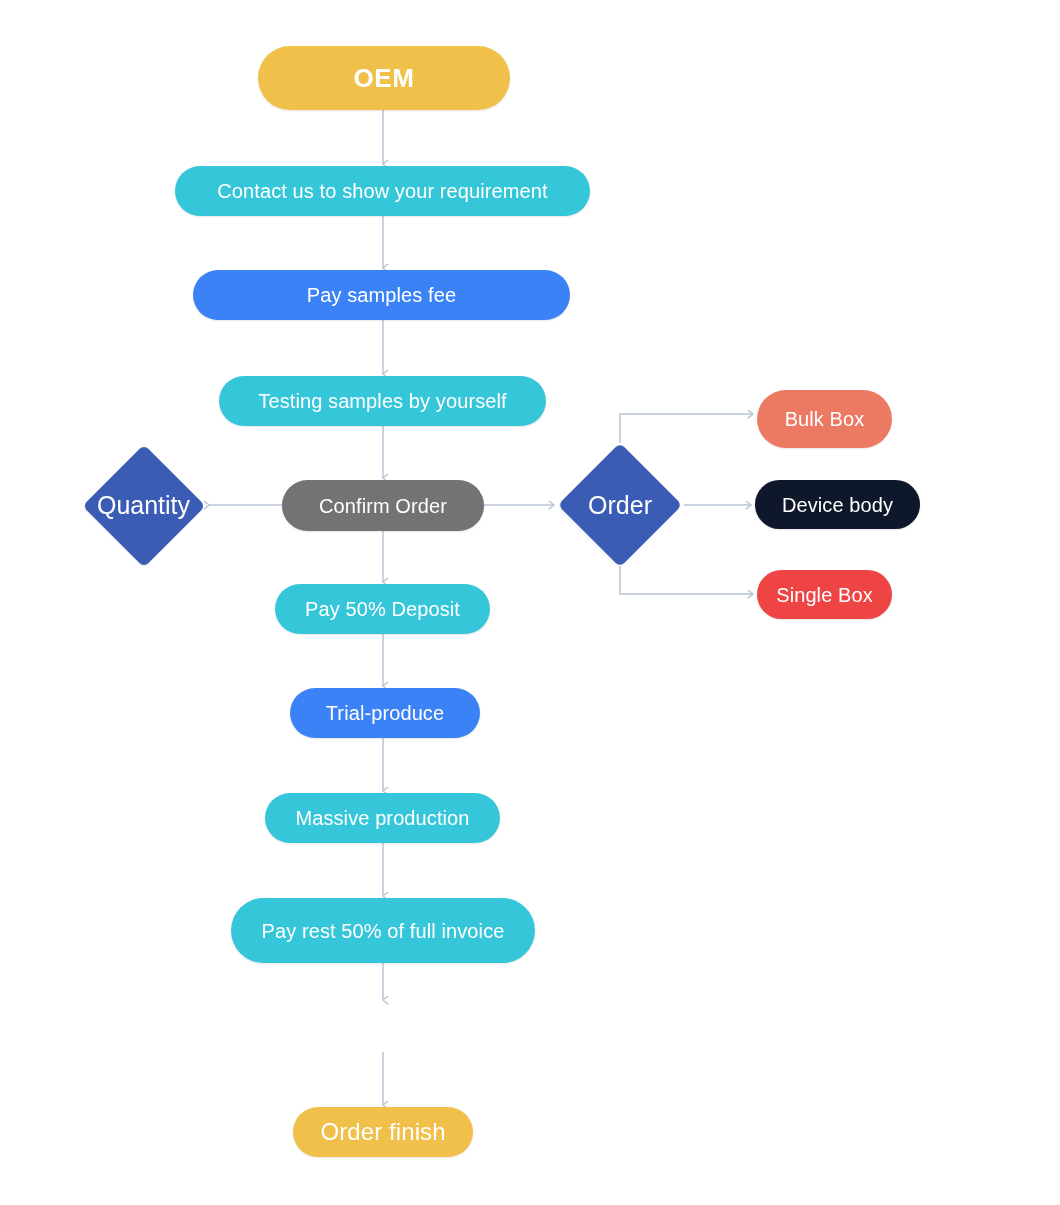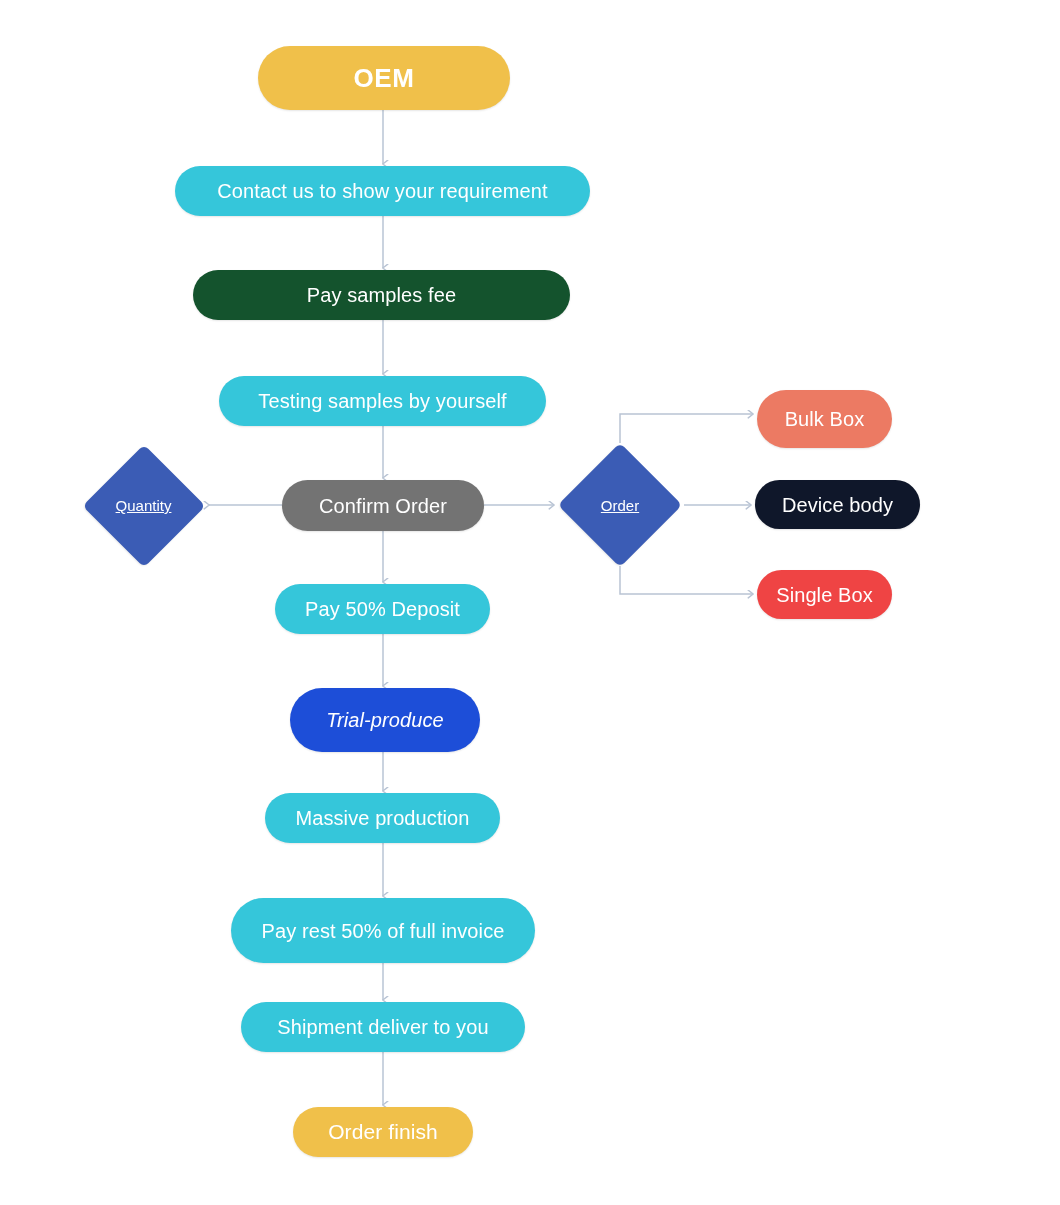--- a/index.html
+++ b/index.html
@@ -44,21 +44,21 @@
     font-weight: 400;
     letter-spacing: 0.1px;
     box-shadow: 0 1px 2px rgba(0,0,0,0.10);
   }
   .pill.start {
     font-size: 26px;
     font-weight: bold;
     letter-spacing: 0.6px;
   }
   .pill.finish {
-    font-size: 21px;
+    font-size: 24px;
   }
   .diamond-wrap {
     position: absolute;
     z-index: 2;
   }
   .diamond-shape {
     position: absolute;
     left: 50%;
     top: 50%;
     transform: translate(-50%, -50%) rotate(45deg);
@@ -68,24 +68,23 @@
   .diamond-label {
     position: absolute;
     left: 0;
     top: 0;
     width: 100%;
     height: 100%;
     display: flex;
     align-items: center;
     justify-content: center;
     color: #ffffff;
-    font-size: 15px;
+    font-size: 25px;
     white-space: nowrap;
     z-index: 3;
-    text-decoration: underline;
   }
 </style>
 </head>
 <body>
 
 <div id="canvas">
 
   <svg id="connectors" viewBox="0 0 1060 1205" width="1060" height="1205" xmlns="http://www.w3.org/2000/svg">
     <defs>
       <marker id="arrow-down" markerWidth="9" markerHeight="9" refX="4.5" refY="7.4" orient="auto" markerUnits="userSpaceOnUse">
@@ -130,21 +129,21 @@
       <line x1="383" y1="948" x2="383" y2="1000" marker-end="url(#arrow-down)"></line>
 
       <line x1="383" y1="1052" x2="383" y2="1105" marker-end="url(#arrow-down)"></line>
     </g>
   </svg>
 
   <div class="node pill start" style="left:258px; top:46px; width:252px; height:64px; background:#F0C04A;">OEM</div>
 
   <div class="node pill" style="left:175px; top:166px; width:415px; height:50px; background:#35C6DA;">Contact us to show your requirement</div>
 
-  <div class="node pill" style="left:193px; top:270px; width:377px; height:50px; background:#14532d;">Pay samples fee</div>
+  <div class="node pill" style="left:193px; top:270px; width:377px; height:50px; background:#3b82f6;">Pay samples fee</div>
 
   <div class="node pill" style="left:219px; top:376px; width:327px; height:50px; background:#35C6DA;">Testing samples by yourself</div>
 
   <div class="diamond-wrap" style="left:82px; top:444px; width:123px; height:123px;">
     <div class="diamond-shape" style="width:87px; height:87px; background:#3B5CB5;"></div>
     <div class="diamond-label">Quantity</div>
   </div>
 
   <div class="node pill" style="left:282px; top:480px; width:202px; height:51px; background:#737373;">Confirm Order</div>
 
@@ -154,23 +153,22 @@
   </div>
 
   <div class="node pill" style="left:757px; top:390px; width:135px; height:58px; background:#EC7A63;">Bulk Box</div>
 
   <div class="node pill" style="left:755px; top:480px; width:165px; height:49px; background:#0f172a;">Device body</div>
 
   <div class="node pill" style="left:757px; top:570px; width:135px; height:49px; background:#ef4444;">Single Box</div>
 
   <div class="node pill" style="left:275px; top:584px; width:215px; height:50px; background:#35C6DA;">Pay 50% Deposit</div>
 
-  <div class="node pill" style="left:290px; top:688px; width:190px; height:64px; background:#1d4ed8;font-style:italic;">Trial-produce</div>
+  <div class="node pill" style="left:290px; top:688px; width:190px; height:50px; background:#3b82f6;">Trial-produce</div>
 
   <div class="node pill" style="left:265px; top:793px; width:235px; height:50px; background:#35C6DA;">Massive production</div>
 
   <div class="node pill" style="left:231px; top:898px; width:304px; height:65px; background:#35C6DA;">Pay rest 50% of full invoice</div>
 
-  <div class="node pill" style="left:241px; top:1002px; width:284px; height:50px; background:#35C6DA;">Shipment deliver to you</div>
 
   <div class="node pill finish" style="left:293px; top:1107px; width:180px; height:50px; background:#F0C04A;">Order finish</div>
 
 </div>
 
 </body></html>

